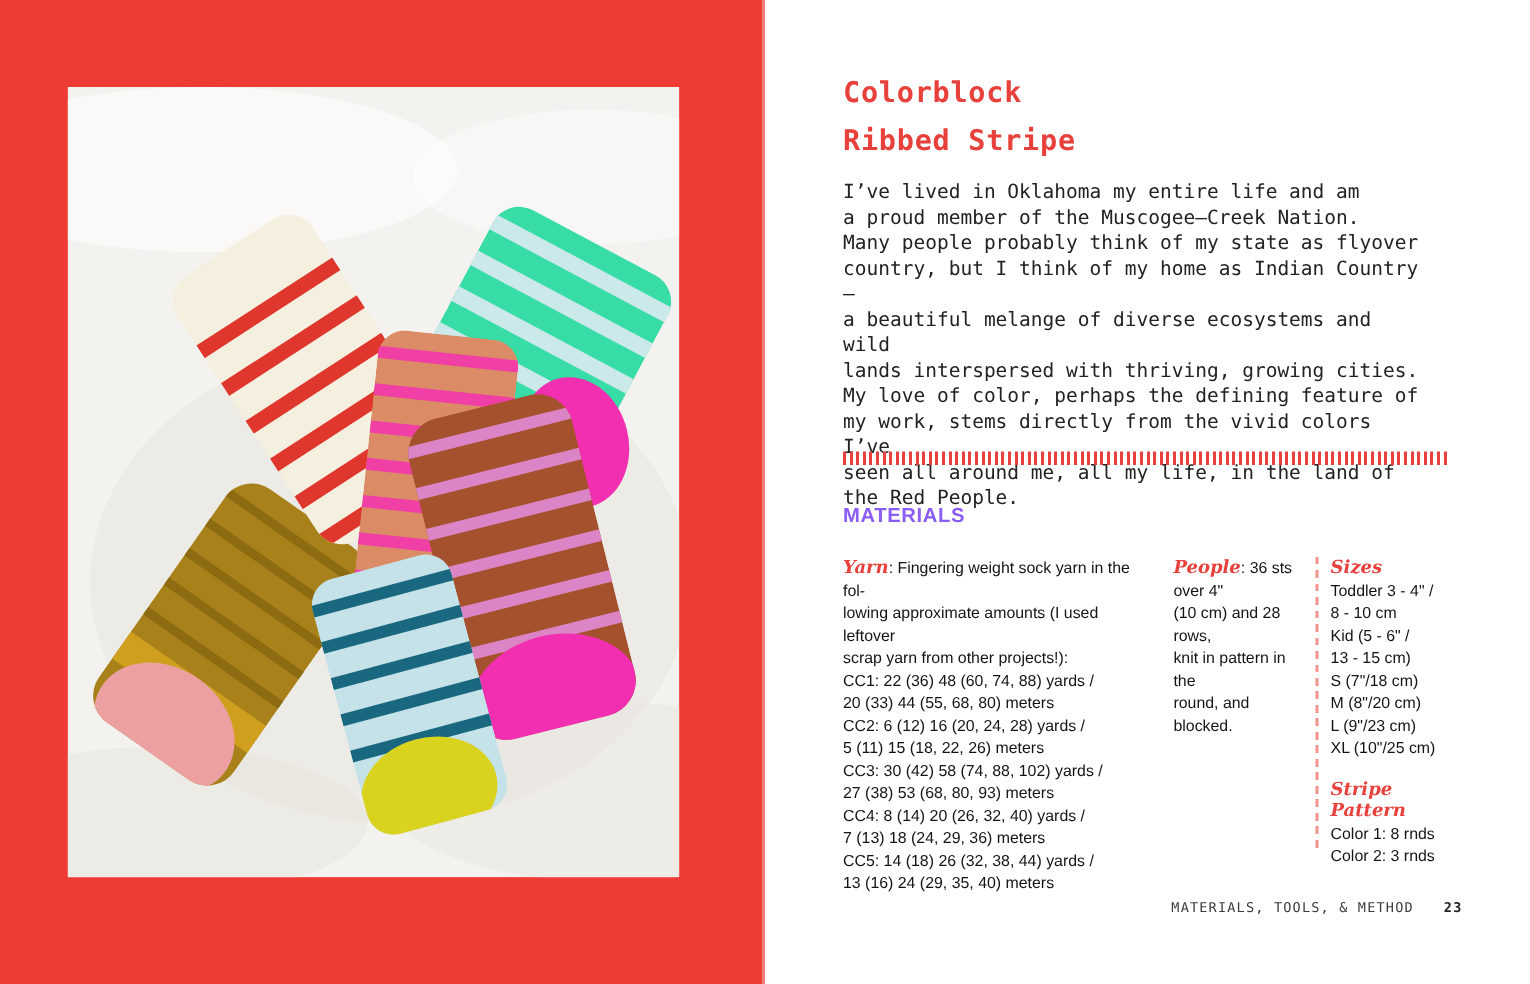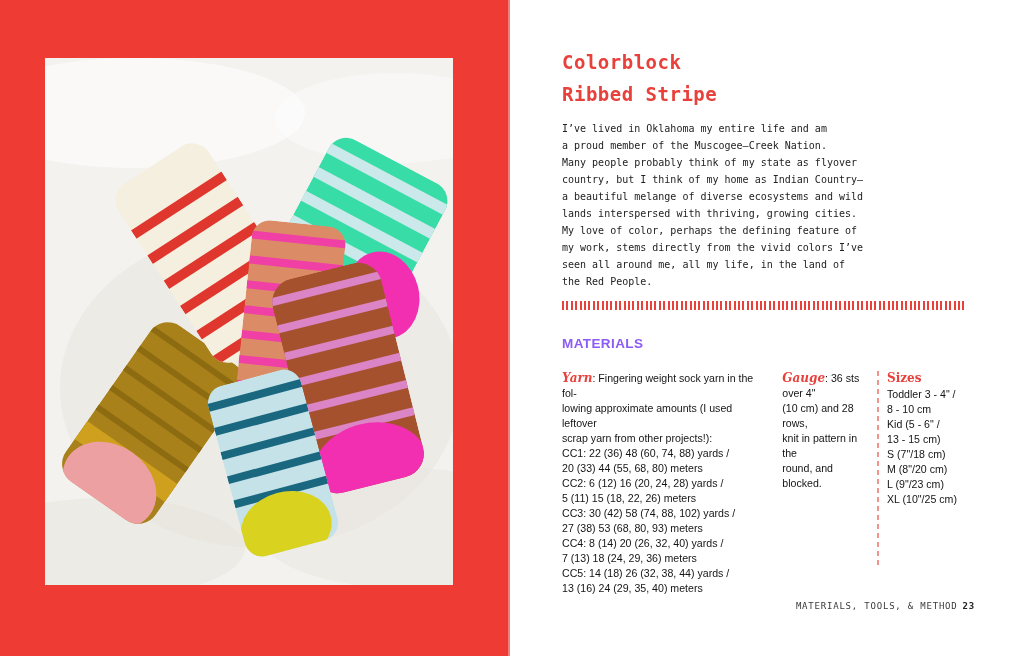--- a/index.html
+++ b/index.html
@@ -5,35 +5,35 @@
   html,body{margin:0;padding:0;background:#ffffff;}
   .spread{position:relative;width:1020px;height:656px;overflow:hidden;background:#ffffff;font-family:"Liberation Sans",sans-serif;}
   
   .page-left{position:absolute;left:0;top:0;width:510px;height:656px;background:#EE3B33;}
   .page-left::after{content:"";position:absolute;right:0;top:0;width:2px;height:100%;background:rgba(255,255,255,.35);}
   .photo{position:absolute;left:45px;top:58px;width:408px;height:527px;margin:0;overflow:hidden;}
   .photo svg{display:block;}
   
   .page-right{position:absolute;left:510px;top:0;width:510px;height:656px;background:#ffffff;}
   .title{position:absolute;left:52px;top:46px;margin:0;font-family:"DejaVu Sans Mono","Liberation Mono",monospace;font-weight:bold;font-size:19px;line-height:32px;color:#E8413C;letter-spacing:0.5px;}
-  .intro{position:absolute;left:52px;top:120px;width:390px;margin:0;font-family:"DejaVu Sans Mono","Liberation Mono",monospace;font-size:10px;line-height:17px;color:#222;white-space:pre-line;}
+  .intro{position:absolute;left:52px;top:120px;width:390px;margin:0;font-family:"DejaVu Sans Mono","Liberation Mono",monospace;font-size:13px;line-height:17px;color:#222;white-space:pre-line;}
   .divider{position:absolute;left:52px;top:301px;width:403px;height:9px;background:repeating-linear-gradient(90deg,#E8413C 0 2px,transparent 2px 4.4px);}
   .materials-heading{position:absolute;left:52px;top:336px;margin:0;font-size:13.5px;font-weight:bold;letter-spacing:0.4px;color:#8b5cf6;}
   .grid{position:absolute;left:52px;top:371px;width:412px;display:flex;align-items:flex-start;}
   .grid p{margin:0;white-space:pre-line;font-size:10.6px;line-height:15px;color:#141414;}
   .col-yarn{width:214px;margin-right:18px;}
   .col-mid{width:94px;}
   .col-mid .block{margin-bottom:13px;}
   .vdash{width:2px;height:196px;margin-left:6px;background:repeating-linear-gradient(180deg,#F0958E 0 5px,transparent 5px 9px);}
   .col-sizes{width:92px;margin-left:8px;}
   .col-sizes .block{margin-bottom:12px;}
   .script{font-family:"DejaVu Serif","Liberation Serif",serif;font-style:italic;font-weight:bold;font-size:12px;color:#E8413C;}
-  .subhead{display:block;font-family:"DejaVu Serif","Liberation Serif",serif;font-weight:bold;font-size:12px;color:#E8413C;margin:0 0 2px 0;}
+  .subhead{display:block;font-family:"DejaVu Serif","Liberation Serif",serif;font-style:italic;font-weight:bold;font-size:12px;color:#E8413C;margin:0 0 2px 0;}
   .footer{position:absolute;right:45px;top:601px;font-family:"DejaVu Sans Mono","Liberation Mono",monospace;font-size:9px;letter-spacing:0.8px;color:#3a3a3a;}
-  .footer .pagenum{font-weight:bold;color:#222;margin-left:5px;}
+  .footer .pagenum{font-weight:bold;color:#222;margin-left:20px;}
 </style>
 </head>
 <body>
 
 <div class="spread">
 
   <div class="page-left">
     <figure class="photo">
       <svg width="408" height="527" viewBox="0 0 408 527" xmlns="http://www.w3.org/2000/svg">
         <defs>
@@ -187,40 +187,45 @@
 5 (11) 15 (18, 22, 26) meters
 CC3: 30 (42) 58 (74, 88, 102) yards /
 27 (38) 53 (68, 80, 93) meters
 CC4: 8 (14) 20 (26, 32, 40) yards /
 7 (13) 18 (24, 29, 36) meters
 CC5: 14 (18) 26 (32, 38, 44) yards /
 13 (16) 24 (29, 35, 40) meters</span></p>
       </div>
 
       <div class="col-mid">
-        <p class="block"><span class="script">Gauge</span><span>: 36 sts over 4"
+        <p class="block"><span class="script">People</span><span>: 36 sts over 4"
 (10 cm) and 28 rows,
 knit in pattern in the
 round, and blocked.</span></p>
       </div>
 
       <div class="vdash"></div>
 
       <div class="col-sizes">
         <div class="block">
           <span class="subhead">Sizes</span>
           <p>Toddler 3 - 4" /
 8 - 10 cm
 Kid (5 - 6" /
 13 - 15 cm)
 S (7"/18 cm)
 M (8"/20 cm)
 L (9"/23 cm)
 XL (10"/25 cm)</p>
         </div>
+        <div class="block">
+          <span class="subhead">Stripe Pattern</span>
+          <p>Color 1: 8 rnds
+Color 2: 3 rnds</p>
+        </div>
       </div>
 
     </div>
 
     <div class="footer">
       <span>MATERIALS, TOOLS, &amp; METHOD</span><span class="pagenum">23</span>
     </div>
 
   </div>
 </div>

